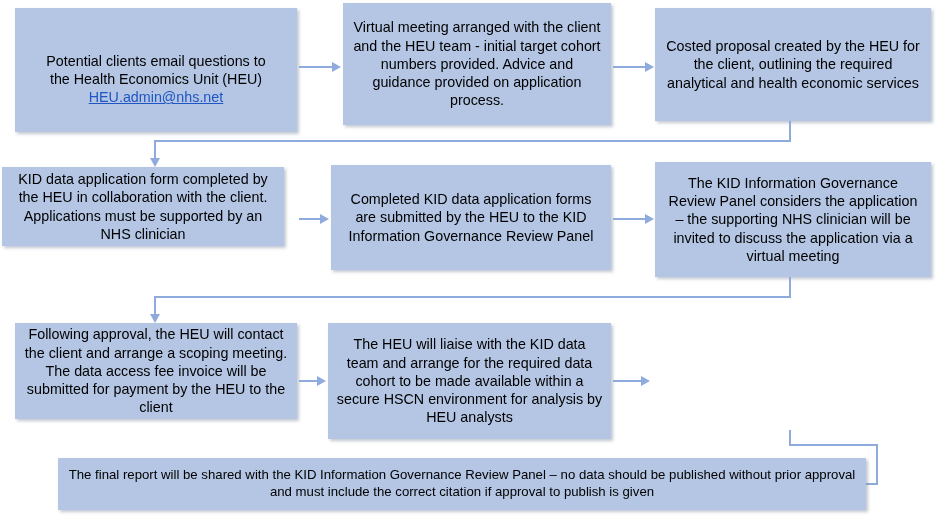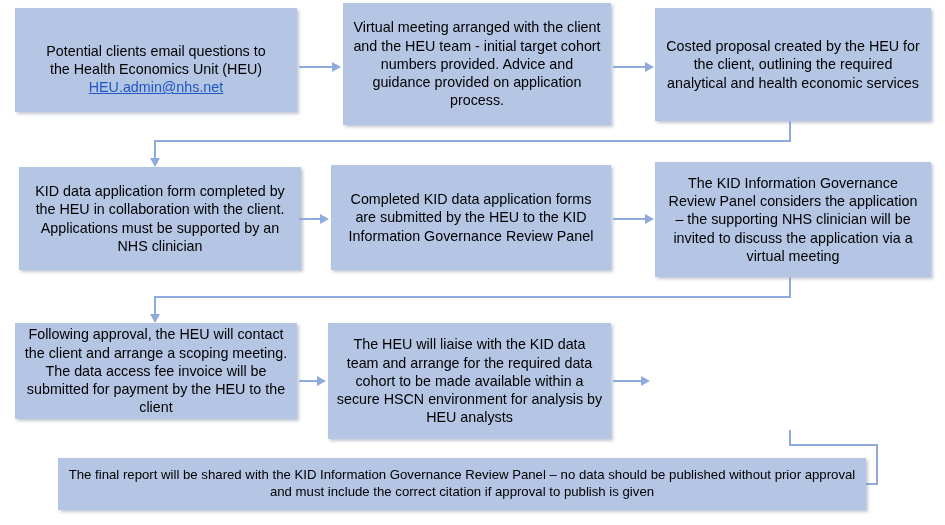--- a/index.html
+++ b/index.html
@@ -70,21 +70,21 @@
     border-top: 5px solid transparent;
     border-bottom: 5px solid transparent;
     border-right: 9px solid #8faadc;
   }
 </style>
 </head>
 <body>
 
 <div id="canvas">
 
-  <div class="node r1" style="left:15px; top:8px; width:282px; height:104px;">
+  <div class="node r1" style="left:15px; top:8px; width:282px; height:124px;">
     <span class="label">
       <span>Potential clients email questions to
 the Health Economics Unit (HEU)
 </span><a class="mail-link" href="#">HEU.admin@nhs.net</a>
     </span>
   </div>
 
   <div class="node r1" style="left:343px; top:3px; width:268px; height:122px;">
     <span class="label">Virtual meeting arranged with the client and the HEU team  - initial target cohort numbers provided. Advice and guidance provided on application process.</span>
   </div>
@@ -97,21 +97,21 @@
   <div class="arrow-r" style="left:332px; top:62px;"></div>
 
   <div class="hline" style="left:613px; top:66px; width:33px;"></div>
   <div class="arrow-r" style="left:645px; top:62px;"></div>
 
   <div class="vline" style="left:789px; top:121px; width:2px; height:20px;"></div>
   <div class="hline" style="left:154px; top:140px; width:637px;"></div>
   <div class="vline" style="left:154px; top:140px; width:2px; height:20px;"></div>
   <div class="arrow-d" style="left:150px; top:158px;"></div>
 
-  <div class="node r2" style="left:19px; top:167px; width:282px; height:103px;">
+  <div class="node r2" style="left:2px; top:167px; width:282px; height:79px;">
     <span class="label">KID data application form completed by the HEU in collaboration with the client. Applications must be supported by an NHS clinician</span>
   </div>
 
   <div class="node r2" style="left:655px; top:162px; width:276px; height:115px;">
     <span class="label">The KID Information Governance Review Panel considers the application – the supporting NHS clinician will be invited to discuss the application via a virtual meeting</span>
   </div>
 
   <div class="node r2" style="left:331px; top:165px; width:280px; height:105px;">
     <span class="label">Completed KID data application forms are submitted by the HEU to the KID Information Governance Review Panel</span>
   </div>

